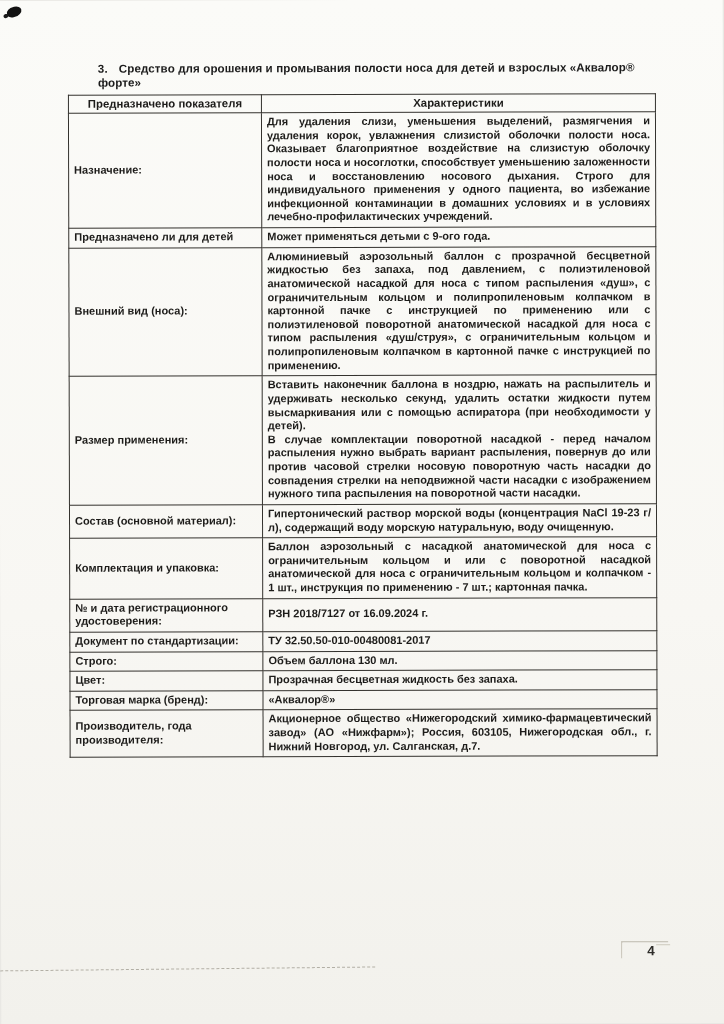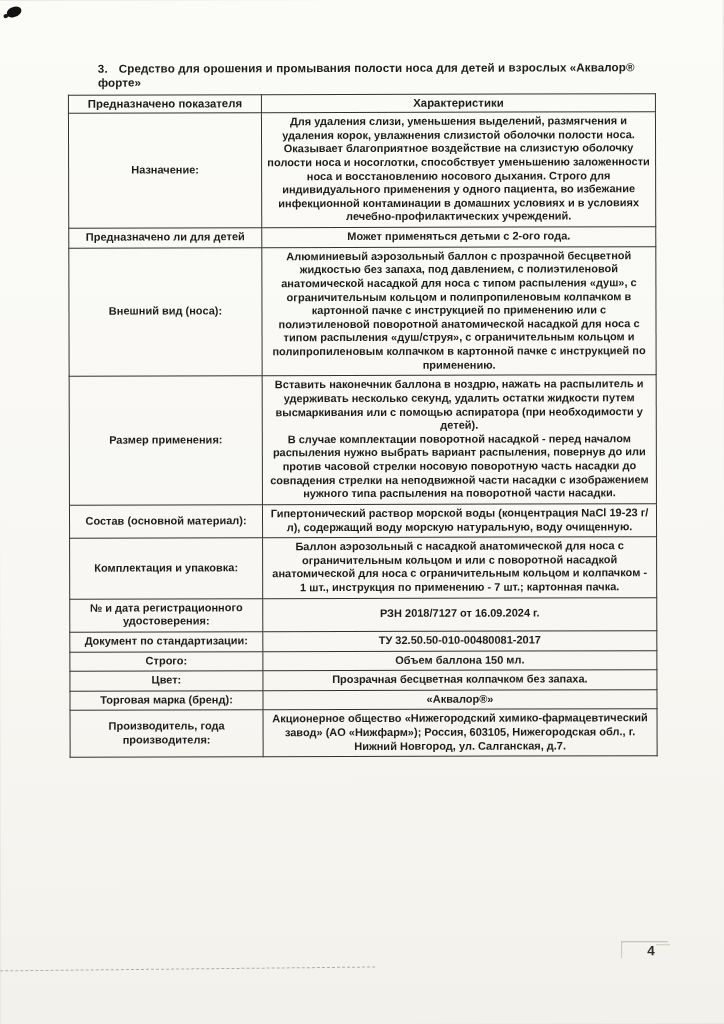--- a/index.html
+++ b/index.html
@@ -56,21 +56,20 @@
     border-collapse:collapse;
     border:1.6px solid #2b2a27;
     background:transparent;
   }
   table.spec th, table.spec td{
     border:1.4px solid #34322e;
     font-size:11px;font-weight:bold;
     color:#1d1c1a;
     padding:2px 5px 3px 5px;
     line-height:1.24;
-    text-align:center;
   }
   table.spec th{
     font-size:11.4px;text-align:center;padding:1px 4px;
     height:15px;vertical-align:middle;
   }
   td.lbl{
     width:182px;text-align:left;vertical-align:middle;
     padding-left:4px;padding-right:3px;
   }
   td.val{
@@ -96,21 +95,21 @@
         <th>Характеристики</th>
       </tr>
     </thead>
     <tbody>
       <tr>
         <td class="lbl">Назначение:</td>
         <td class="val">Для удаления слизи, уменьшения выделений, размягчения и удаления корок, увлажнения слизистой оболочки полости носа. Оказывает благоприятное воздействие на слизистую оболочку полости носа и носоглотки, способствует уменьшению заложенности носа и восстановлению носового дыхания. Строго для индивидуального применения у одного пациента, во избежание инфекционной контаминации в домашних условиях и в условиях лечебно-профилактических учреждений.</td>
       </tr>
       <tr>
         <td class="lbl">Предназначено ли для детей</td>
-        <td class="val">Может применяться детьми с 2-ого года.</td>
+        <td class="val">Может применяться детьми с 9-ого года.</td>
       </tr>
       <tr>
         <td class="lbl">Внешний вид (носа):</td>
         <td class="val">Алюминиевый аэрозольный баллон с прозрачной бесцветной жидкостью без запаха, под давлением, с полиэтиленовой анатомической насадкой для носа с типом распыления «душ», с ограничительным кольцом и полипропиленовым колпачком в картонной пачке с инструкцией по применению или с полиэтиленовой поворотной анатомической насадкой для носа с типом распыления «душ/струя», с ограничительным кольцом и полипропиленовым колпачком в картонной пачке с инструкцией по применению.</td>
       </tr>
       <tr>
         <td class="lbl">Размер применения:</td>
         <td class="val">Вставить наконечник баллона в ноздрю, нажать на распылитель и удерживать несколько секунд, удалить остатки жидкости путем высмаркивания или с помощью аспиратора (при необходимости у детей).
 В случае комплектации поворотной насадкой - перед началом распыления нужно выбрать вариант распыления, повернув до или против часовой стрелки носовую поворотную часть насадки до совпадения стрелки на неподвижной части насадки с изображением нужного типа распыления на поворотной части насадки.</td>
       </tr>
@@ -125,25 +124,25 @@
       <tr>
         <td class="lbl">№ и дата регистрационного удостоверения:</td>
         <td class="val">РЗН 2018/7127 от 16.09.2024 г.</td>
       </tr>
       <tr>
         <td class="lbl">Документ по стандартизации:</td>
         <td class="val">ТУ 32.50.50-010-00480081-2017</td>
       </tr>
       <tr>
         <td class="lbl">Строго:</td>
-        <td class="val">Объем баллона 150 мл.</td>
+        <td class="val">Объем баллона 130 мл.</td>
       </tr>
       <tr>
         <td class="lbl">Цвет:</td>
-        <td class="val">Прозрачная бесцветная колпачком без запаха.</td>
+        <td class="val">Прозрачная бесцветная жидкость без запаха.</td>
       </tr>
       <tr>
         <td class="lbl">Торговая марка (бренд):</td>
         <td class="val">«Аквалор®»</td>
       </tr>
       <tr>
         <td class="lbl">Производитель, года производителя:</td>
         <td class="val">Акционерное общество «Нижегородский химико-фармацевтический завод» (АО «Нижфарм»); Россия, 603105, Нижегородская обл., г. Нижний Новгород, ул. Салганская, д.7.</td>
       </tr>
     </tbody>

